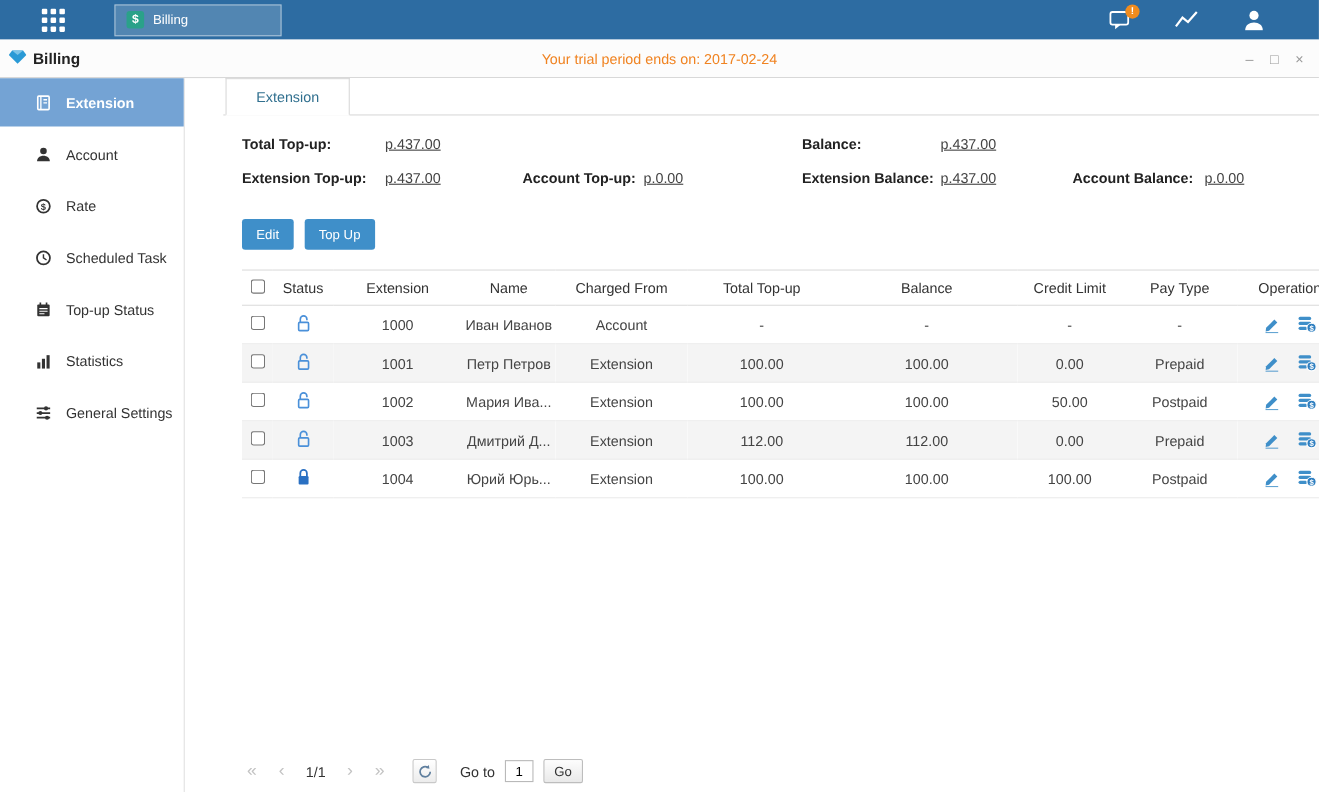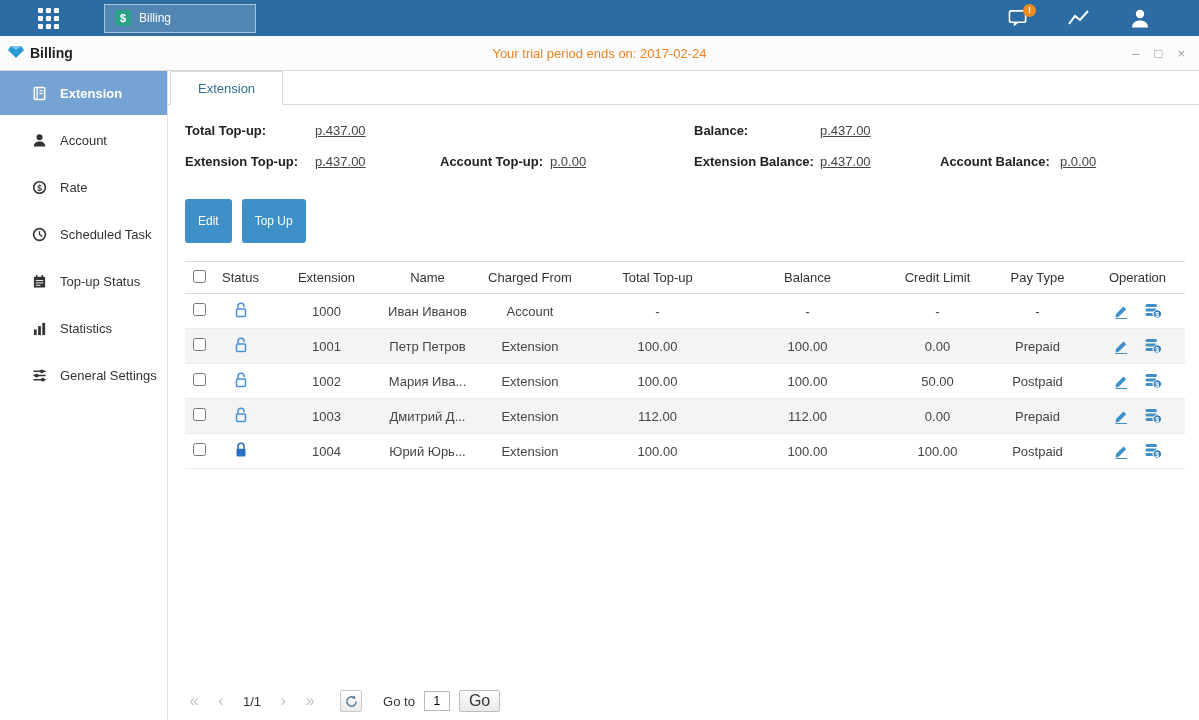--- a/index.html
+++ b/index.html
@@ -27,42 +27,42 @@
   
   .titlebar { height:35px; background:#fcfcfc; border-bottom:1px solid #d8d8d8; position:relative;
     display:flex; align-items:center; }
   .titlebar-left { display:flex; align-items:center; gap:6px; padding-left:8px; z-index:2; }
   .app-title { font-weight:bold; font-size:14px; color:#222; }
   .trial { position:absolute; left:0; right:0; text-align:center; color:var(--trial,#f08321); font-size:13px; }
   .window-controls { position:absolute; right:14px; display:flex; gap:15px; color:#9a9a9a; font-size:13px; z-index:2; }
   .window-controls span { cursor:pointer; line-height:1; }
 
   
-  .layout { display:flex; height:649px; }
+  .layout { display:flex; height:649px;gap:35px; }
   .sidebar { width:168px; border-right:1px solid #e2e2e2; flex-shrink:0; }
   .side-item { height:44px; margin-bottom:3px; display:flex; align-items:center; gap:12px; padding-left:30px;
     cursor:pointer; color:#333; }
   .side-item.active { background:var(--sel,#74a3d4); color:#fff; font-weight:bold; }
   .side-icon { width:18px; display:flex; justify-content:center; align-items:center; }
 
   .main { flex:1; position:relative; background:#fff; }
 
   
   .tabs-row { height:34px; border-bottom:1px solid #d9d9d9; padding-left:2px; }
   .tab { display:inline-block; height:34px; line-height:33px; padding:0 27px; background:#fff;
     border:1px solid #d9d9d9; border-bottom:1px solid #fff; margin-bottom:-1px; color:#31708f; cursor:pointer; }
 
   
   .summary { position:relative; height:64px; margin-top:14px; }
   .s-label { position:absolute; font-weight:bold; color:#222; white-space:nowrap; }
   .s-value { position:absolute; color:#444; white-space:nowrap;text-decoration:underline; }
 
   
   .btn-row { margin:16px 0 0 17px; display:flex; gap:10px; }
-  .btn { background:var(--btn,#3f8fc9); color:#fff; border:none; border-radius:3px; height:44px; padding:0 13px;
+  .btn { background:var(--btn,#3f8fc9); color:#fff; border:none; border-radius:3px; height:28px; padding:0 13px;
     font-size:12px; font-family:inherit; cursor:pointer; }
 
   
   .table-wrap { margin:18px 14px 0 17px; }
   table { width:1000px; border-collapse:collapse; table-layout:fixed; font-size:13px; color:#444;margin-top:16px; }
   thead th { height:32px; font-weight:normal; color:#333; border-top:1px solid #dcdcdc; border-bottom:1px solid #dcdcdc;
     text-align:center; padding:0; }
   tbody td { height:35px; text-align:center; border-bottom:1px solid #ececec; padding:0 2px;
     overflow:hidden; text-overflow:ellipsis; white-space:nowrap; }
   tr.stripe { background:#f4f4f4; }
@@ -80,21 +80,21 @@
     justify-content:space-between; color:#333; }
   .pg-left { display:flex; align-items:center; gap:9px; }
   .pg-arrow { color:#c3c3c3; font-size:16px; width:18px; text-align:center; cursor:default; user-select:none; }
   .pg-indicator { margin:0 4px; }
   .refresh-btn { width:22px; height:22px; border:1px solid #c9c9c9; border-radius:2px;
     background:linear-gradient(#fff,#ececec); display:flex; align-items:center; justify-content:center;
     cursor:pointer; margin-left:12px; }
   .goto-label { margin-left:12px; }
   .goto-input { width:26px; height:20px; border:1px solid #b9b9b9; text-align:center; font-size:12px; font-family:inherit; }
   .go-btn { height:22px; padding:0 9px; border:1px solid #bdbdbd; border-radius:2px;
-    background:linear-gradient(#fdfdfd,#e9e9e9); font-size:16px; font-family:inherit; color:#333; cursor:pointer; }
+    background:linear-gradient(#fdfdfd,#e9e9e9); font-size:12px; font-family:inherit; color:#333; cursor:pointer; }
   .pg-right { display:flex; align-items:center; gap:12px; }
   .page-size { width:48px; height:22px; border:1px solid #ababab; border-radius:2px; display:flex; align-items:center;
     justify-content:space-between; padding:0 6px; background:#fff; cursor:pointer; font-size:12px; }
   .caret { font-size:9px; color:#555; }
 </style>
 </head>
 <body>
 
 <div class="topbar">
   <div class="apps-grid">

